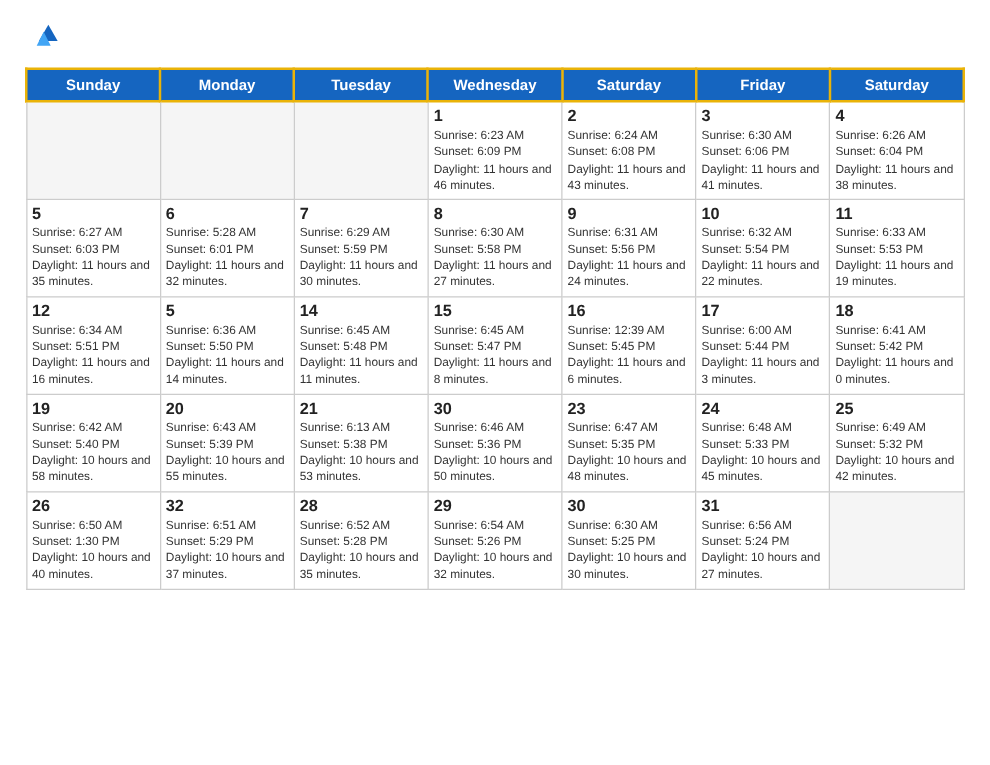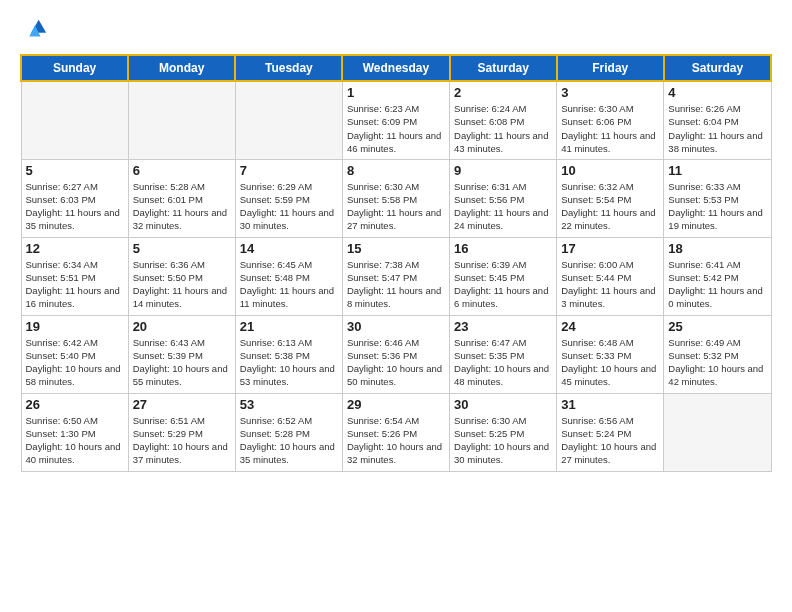--- a/index.html
+++ b/index.html
@@ -221,28 +221,28 @@
           </td>
           <td>
             <span class="day-num">14</span>
             <div class="day-info">Sunrise: 6:45 AM
 Sunset: 5:48 PM
 Daylight: 11 hours
 and 11 minutes.</div>
           </td>
           <td>
             <span class="day-num">15</span>
-            <div class="day-info">Sunrise: 7:38 AM
+            <div class="day-info">Sunrise: 6:45 AM
 Sunset: 5:47 PM
 Daylight: 11 hours
 and 8 minutes.</div>
           </td>
           <td>
             <span class="day-num">16</span>
-            <div class="day-info">Sunrise: 6:39 AM
+            <div class="day-info">Sunrise: 12:39 AM
 Sunset: 5:45 PM
 Daylight: 11 hours
 and 6 minutes.</div>
           </td>
           <td>
             <span class="day-num">17</span>
             <div class="day-info">Sunrise: 6:00 AM
 Sunset: 5:44 PM
 Daylight: 11 hours
 and 3 minutes.</div>
@@ -308,28 +308,28 @@
         </tr>
         <tr>
           <td>
             <span class="day-num">26</span>
             <div class="day-info">Sunrise: 6:50 AM
 Sunset: 1:30 PM
 Daylight: 10 hours
 and 40 minutes.</div>
           </td>
           <td>
-            <span class="day-num">27</span>
+            <span class="day-num">32</span>
             <div class="day-info">Sunrise: 6:51 AM
 Sunset: 5:29 PM
 Daylight: 10 hours
 and 37 minutes.</div>
           </td>
           <td>
-            <span class="day-num">53</span>
+            <span class="day-num">28</span>
             <div class="day-info">Sunrise: 6:52 AM
 Sunset: 5:28 PM
 Daylight: 10 hours
 and 35 minutes.</div>
           </td>
           <td>
             <span class="day-num">29</span>
             <div class="day-info">Sunrise: 6:54 AM
 Sunset: 5:26 PM
 Daylight: 10 hours

